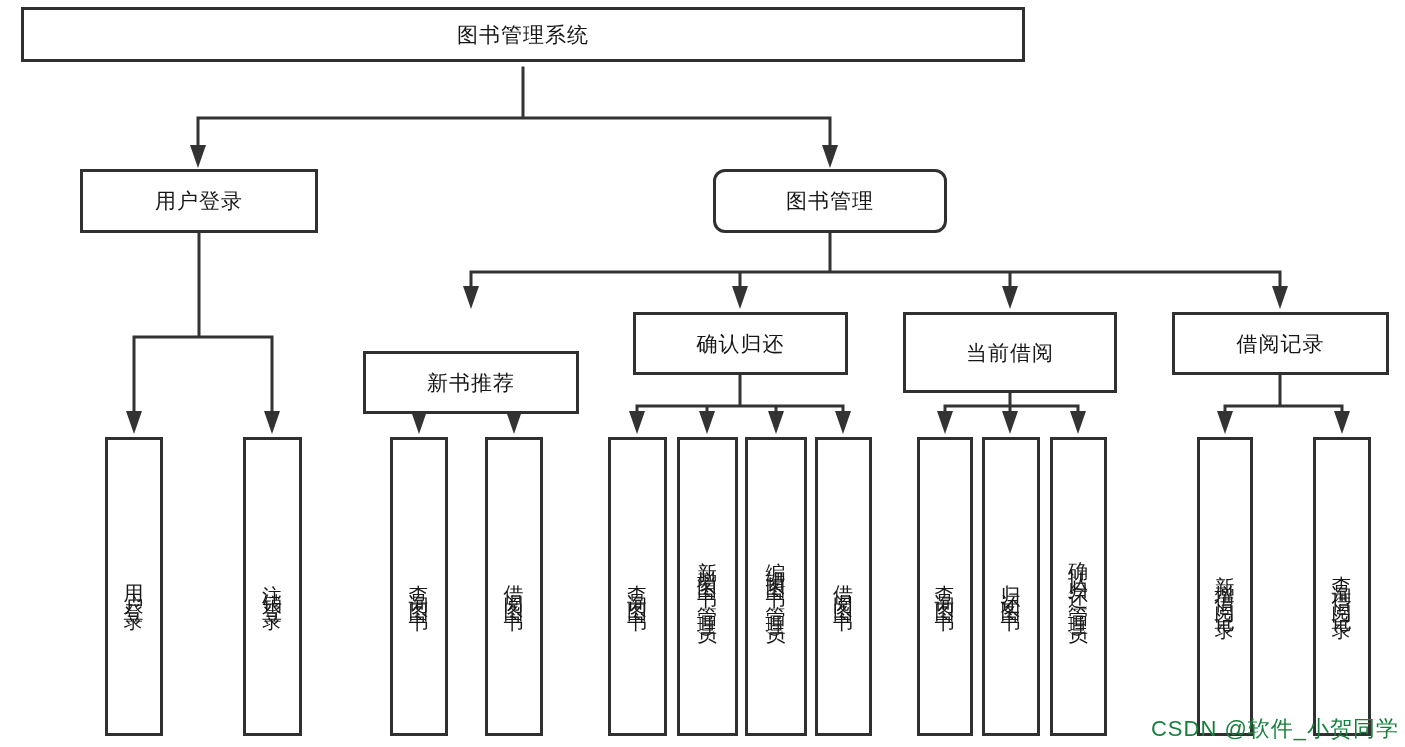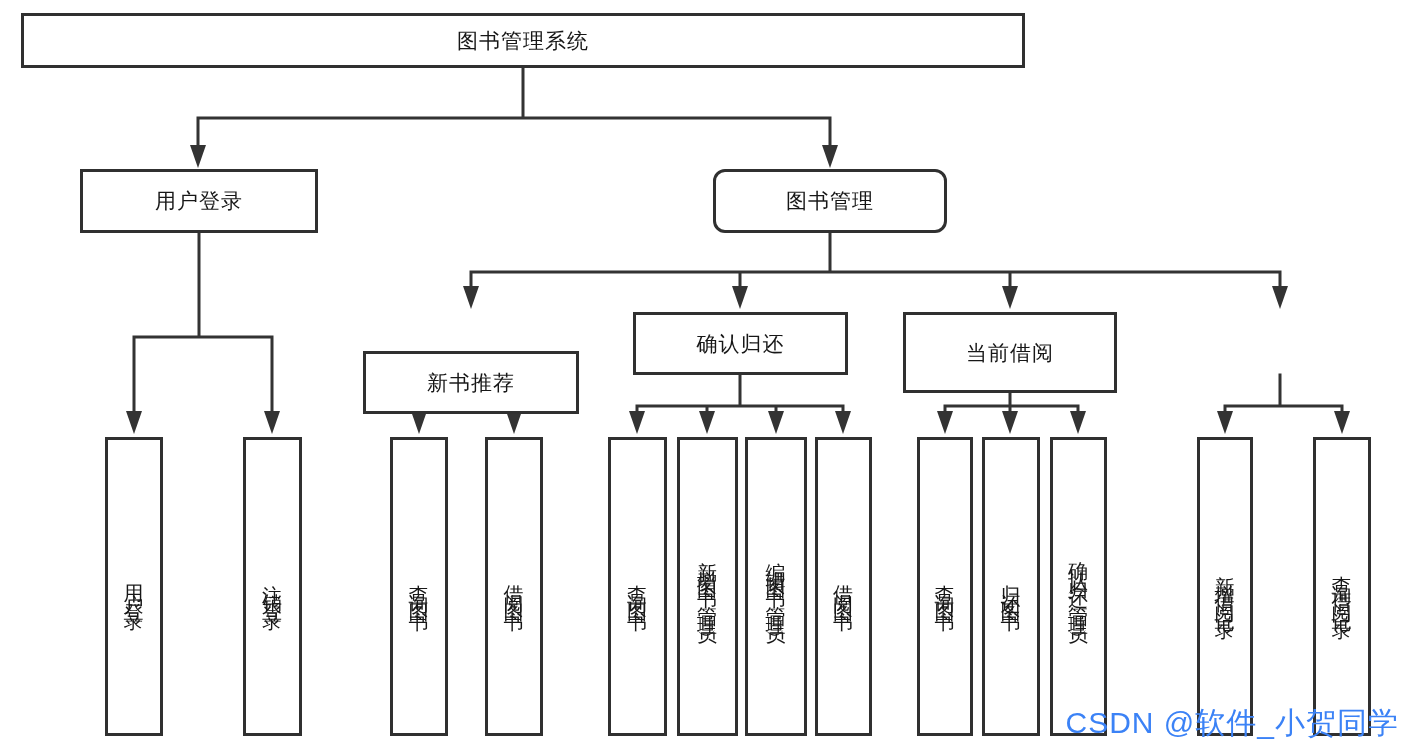--- a/index.html
+++ b/index.html
@@ -14,21 +14,21 @@
   .hlabel{font-size:21px;letter-spacing:1px;color:#171717;}
   .vnode span{
     writing-mode:vertical-lr;text-orientation:mixed;
     font-size:20px;letter-spacing:9px;color:#171717;line-height:1;
     display:inline-block;
   }
   #connectors{position:absolute;left:0;top:0;z-index:1;}
   .node{z-index:2;}
   #watermark{
     position:absolute;right:6px;bottom:3px;z-index:5;
-    font-size:30px;color:#3b82f6;letter-spacing:1px;white-space:nowrap;
+    font-size:22px;color:#15803d;letter-spacing:1px;white-space:nowrap;
   }
 </style>
 </head>
 <body>
 
 <div id="canvas">
 
   <svg id="connectors" width="1405" height="747" viewBox="0 0 1405 747">
     <g stroke="#333333" stroke-width="3" fill="none" stroke-linecap="square">
 
@@ -62,39 +62,42 @@
       <polygon points="768,411 784,411 776,434"></polygon>
       <polygon points="835,411 851,411 843,434"></polygon>
       <polygon points="937,411 953,411 945,434"></polygon>
       <polygon points="1002,411 1018,411 1010,434"></polygon>
       <polygon points="1070,411 1086,411 1078,434"></polygon>
       <polygon points="1217,411 1233,411 1225,434"></polygon>
       <polygon points="1334,411 1350,411 1342,434"></polygon>
     </g>
   </svg>
 
-  <div class="node" style="left:21px;top:13px;width:1004px;height:55px;justify-content:center;">
+  <div class="node" style="left:21px;top:7px;width:1004px;height:55px;justify-content:center;">
     <span class="hlabel">图书管理系统</span>
   </div>
 
   <div class="node" style="left:80px;top:169px;width:238px;height:64px;">
     <span class="hlabel">用户登录</span>
   </div>
   <div class="node" style="left:713px;top:169px;width:234px;height:64px;border-radius:12px;">
     <span class="hlabel">图书管理</span>
   </div>
 
   <div class="node" style="left:363px;top:312px;width:216px;height:63px;margin-top:39px;">
     <span class="hlabel">新书推荐</span>
   </div>
   <div class="node" style="left:633px;top:312px;width:215px;height:63px;">
     <span class="hlabel">确认归还</span>
   </div>
   <div class="node" style="left:903px;top:312px;width:214px;height:81px;">
     <span class="hlabel">当前借阅</span>
+  </div>
+  <div class="node" style="left:1172px;top:312px;width:217px;height:63px;">
+    <span class="hlabel">借阅记录</span>
   </div>
 
   <div class="node vnode" style="left:105px;top:437px;width:58px;height:299px;">
     <span>用户登录</span>
   </div>
   <div class="node vnode" style="left:243px;top:437px;width:59px;height:299px;">
     <span>注销登录</span>
   </div>
 
   <div class="node vnode" style="left:390px;top:437px;width:58px;height:299px;">

